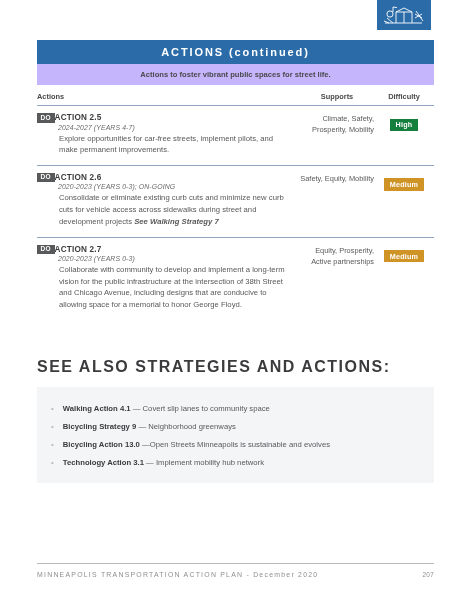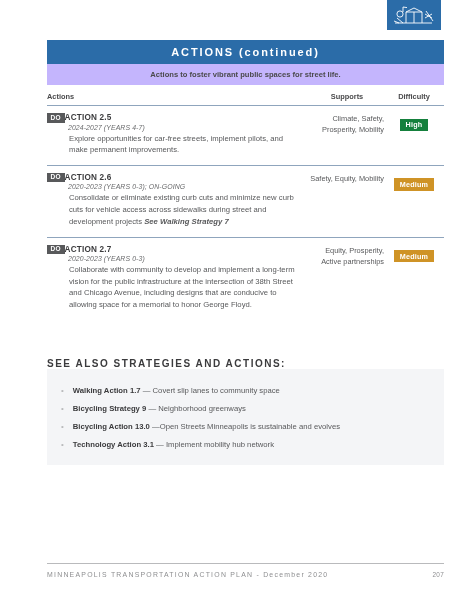--- a/index.html
+++ b/index.html
@@ -16,21 +16,21 @@
   .corner-badge{
     position:absolute;top:0;right:10px;
     width:54px;height:30px;
     background:#2b6ca8;
     display:flex;align-items:center;justify-content:center;
   }
   .corner-badge svg{display:block;}
 
   
   .page{
-    position:absolute;left:14px;top:0;width:437px;height:599px;
+    position:absolute;left:4px;top:0;width:437px;height:599px;
   }
 
   .content{
     position:absolute;left:33px;top:40px;width:397px;
   }
 
   
   .title-band{
     background:#2b6ca8;
     color:#ffffff;
@@ -135,24 +135,25 @@
     padding:2.5px 6px;
     line-height:1;
     letter-spacing:.2px;
   }
 
   
   .see-also{
     position:absolute;left:33px;top:358px;width:397px;
   }
   .see-also-title{
-    font-size:10px;
+    font-size:16px;
     font-weight:bold;
     color:#3b3b3d;
     letter-spacing:1.5px;
+    margin-bottom:11px;
   }
   .see-also-panel{
     background:#f4f5f7;
     padding:12px 0 12px 0;
   }
   .see-item{
     display:flex;align-items:baseline;gap:9px;
     padding:4.5px 14px 4.5px 14px;
     font-size:7.7px;
     color:#58595b;
@@ -260,21 +261,21 @@
         </tbody>
     </table>
 
   </div>
 
   <div class="see-also">
     <div class="see-also-title">SEE ALSO STRATEGIES AND ACTIONS:</div>
     <div class="see-also-panel">
         <div class="see-item">
           <span class="see-bullet">•</span>
-          <span><span class="see-strong">Walking Action 1.7</span> — Covert slip lanes to community space</span>
+          <span><span class="see-strong">Walking Action 4.1</span> — Covert slip lanes to community space</span>
         </div>
         <div class="see-item">
           <span class="see-bullet">•</span>
           <span><span class="see-strong">Bicycling Strategy 9</span> — Neighborhood greenways</span>
         </div>
         <div class="see-item">
           <span class="see-bullet">•</span>
           <span><span class="see-strong">Bicycling Action 13.0</span> —Open Streets Minneapolis is sustainable and evolves</span>
         </div>
         <div class="see-item">

